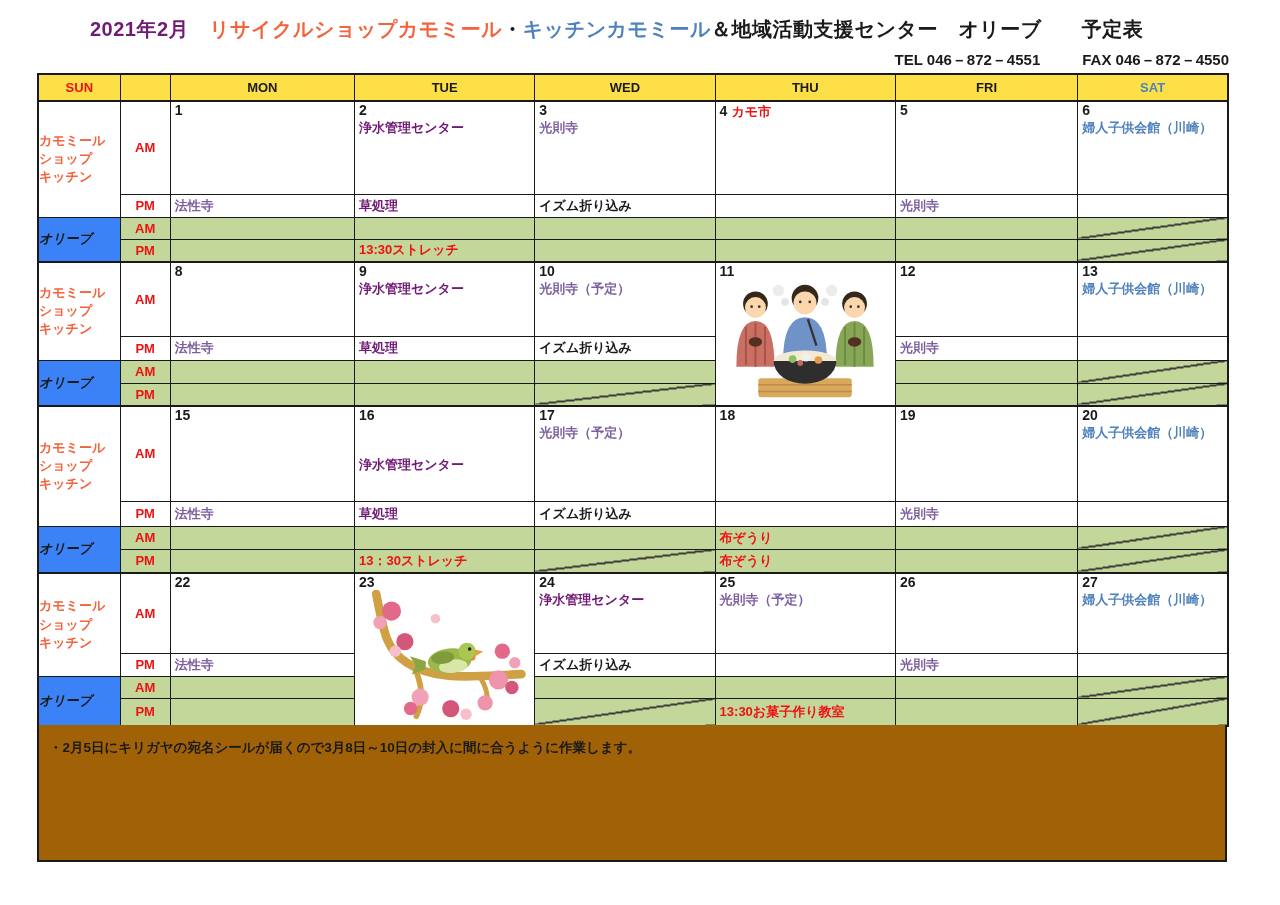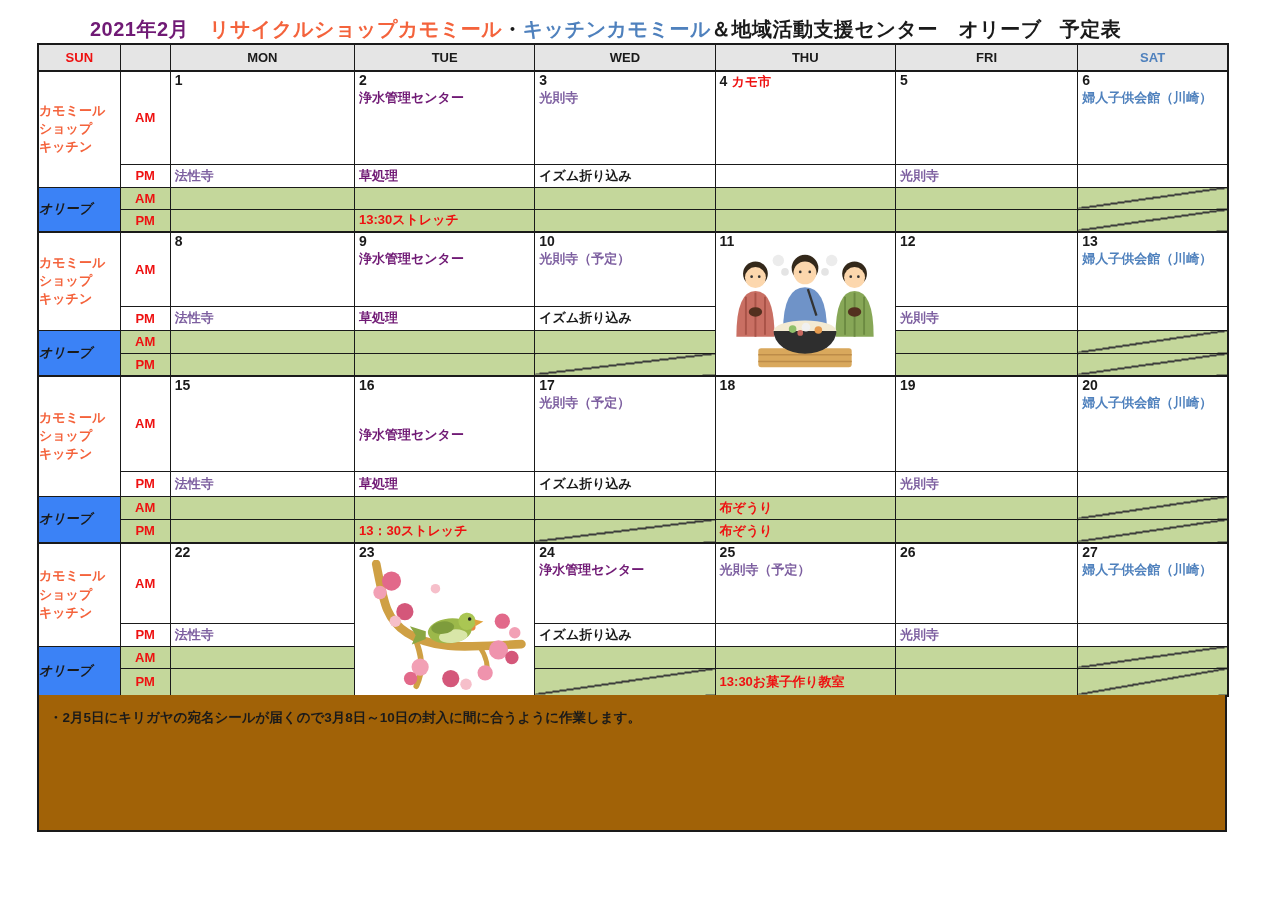--- a/index.html
+++ b/index.html
@@ -6,30 +6,30 @@
   body{width:1280px;height:905px;font-family:"Liberation Sans","DejaVu Sans",sans-serif;color:#1a1a1a;overflow:hidden;}
   .page{position:relative;width:1280px;height:905px;}
 
   
   .title{margin:16px 0 0 42px;font-size:20px;font-weight:bold;letter-spacing:.5px;white-space:nowrap;}
   .title .month{color:#701a75;margin-right:20px;margin-left:48px;}
   .title .shop1{color:#f4633c;}
   .title .sep{color:#1a1a1a;}
   .title .shop2{color:#4f81bd;}
   .title .suffix{color:#1a1a1a;}
-  .title .sheet{color:#1a1a1a;margin-left:18px;}
+  .title .sheet{color:#1a1a1a;margin-left:40px;}
 
   .contact{width:1192px;margin:8px 0 3px 37px;text-align:right;font-size:15px;font-weight:bold;}
   .contact .tel{margin-right:42px;}
 
   
   table.cal{border-collapse:collapse;table-layout:fixed;margin-left:37px;width:1192px;border:2px solid #1a1a1a;}
   table.cal td,table.cal th{border:1px solid #1a1a1a;padding:0;overflow:hidden;}
   tr.week-start td{border-top:2px solid #1a1a1a;}
-  th.hdr{height:25px;font-size:13px;font-weight:bold;text-align:center;background:#e5e5e5;}
+  th.hdr{height:25px;font-size:13px;font-weight:bold;text-align:center;background:#fde047;}
   [data-color="red"]{color:#ee1111;}
   [data-color="blue"]{color:#4f81bd;}
   [data-color="purple"]{color:#7d5fa0;}
   [data-color="green"]{color:#701a75;}
   [data-color="black"]{color:#1a1a1a;}
 
   td.sec-label{vertical-align:middle;font-size:13px;font-weight:bold;color:#f4633c;white-space:pre-line;padding-left:6px;line-height:1.4;background:#fff;margin-top:40px;}
   td.olive-label{color:#1a1a1a;background:#3b82f6;font-style:italic;}
   td.ampm{font-size:13px;font-weight:bold;color:#ee1111;text-align:center;vertical-align:middle;}
   td.olive{background:#c4d79b;}
@@ -53,20 +53,23 @@
 </style>
 </head>
 <body>
 
 <div class="page">
 
   <div class="title">
     <span class="month">2021年2月</span><span class="shop1">リサイクルショップカモミール</span><span class="sep">・</span><span class="shop2">キッチンカモミール</span><span class="suffix">＆地域活動支援センター　オリーブ</span><span class="sheet">予定表</span>
   </div>
 
+  <div class="contact">
+    <span class="tel">TEL 046－872－4551</span><span class="fax">FAX 046－872－4550</span>
+  </div>
 
   <table class="cal">
     <colgroup>
       <col style="width:82px">
         <col style="width:50px">
         <col style="width:184px">
         <col style="width:180px">
         <col style="width:180px">
         <col style="width:180px">
         <col style="width:182px">

